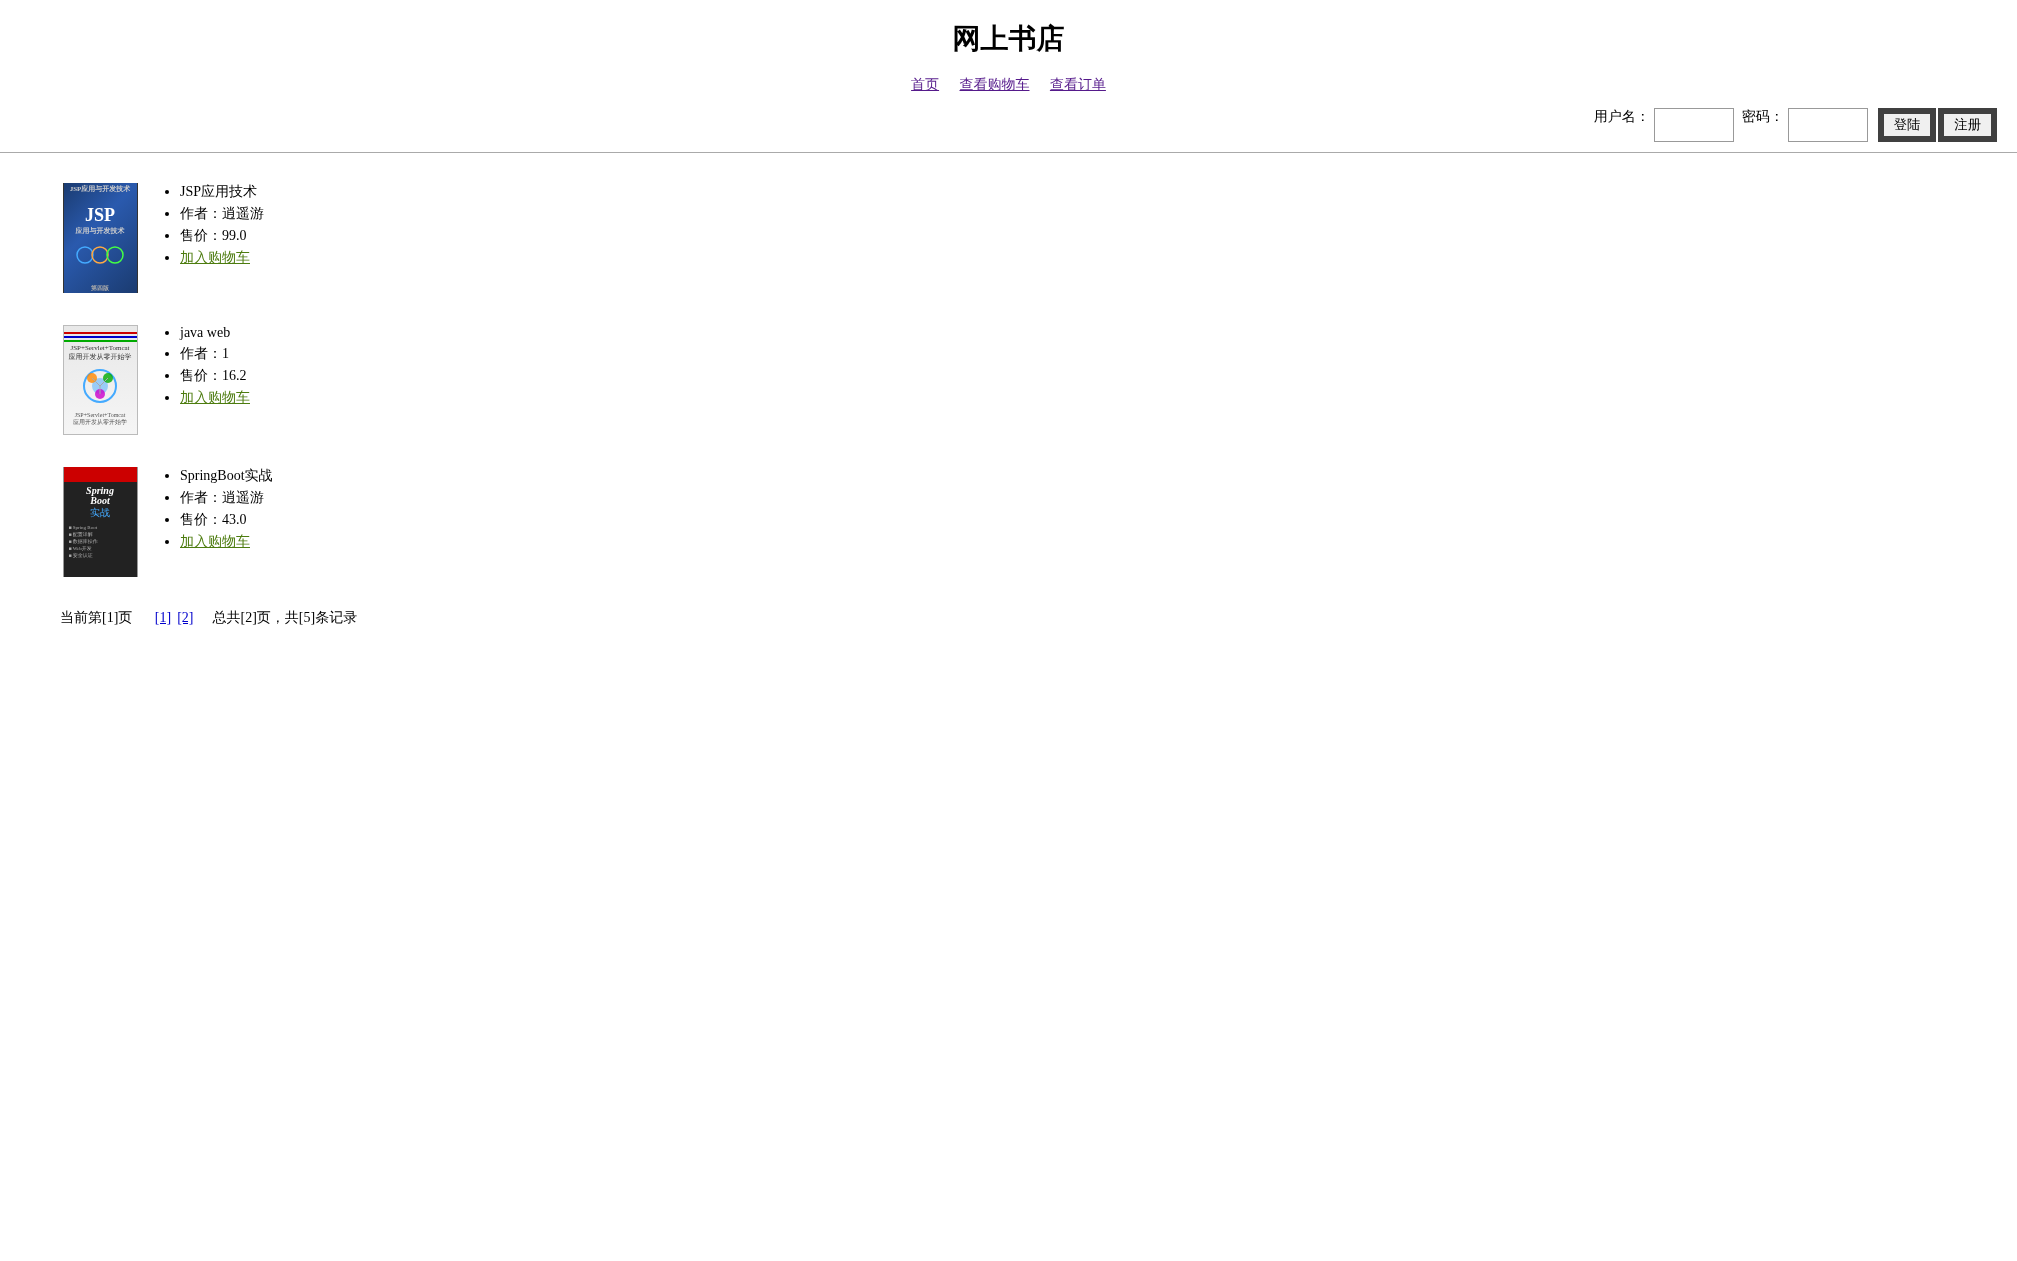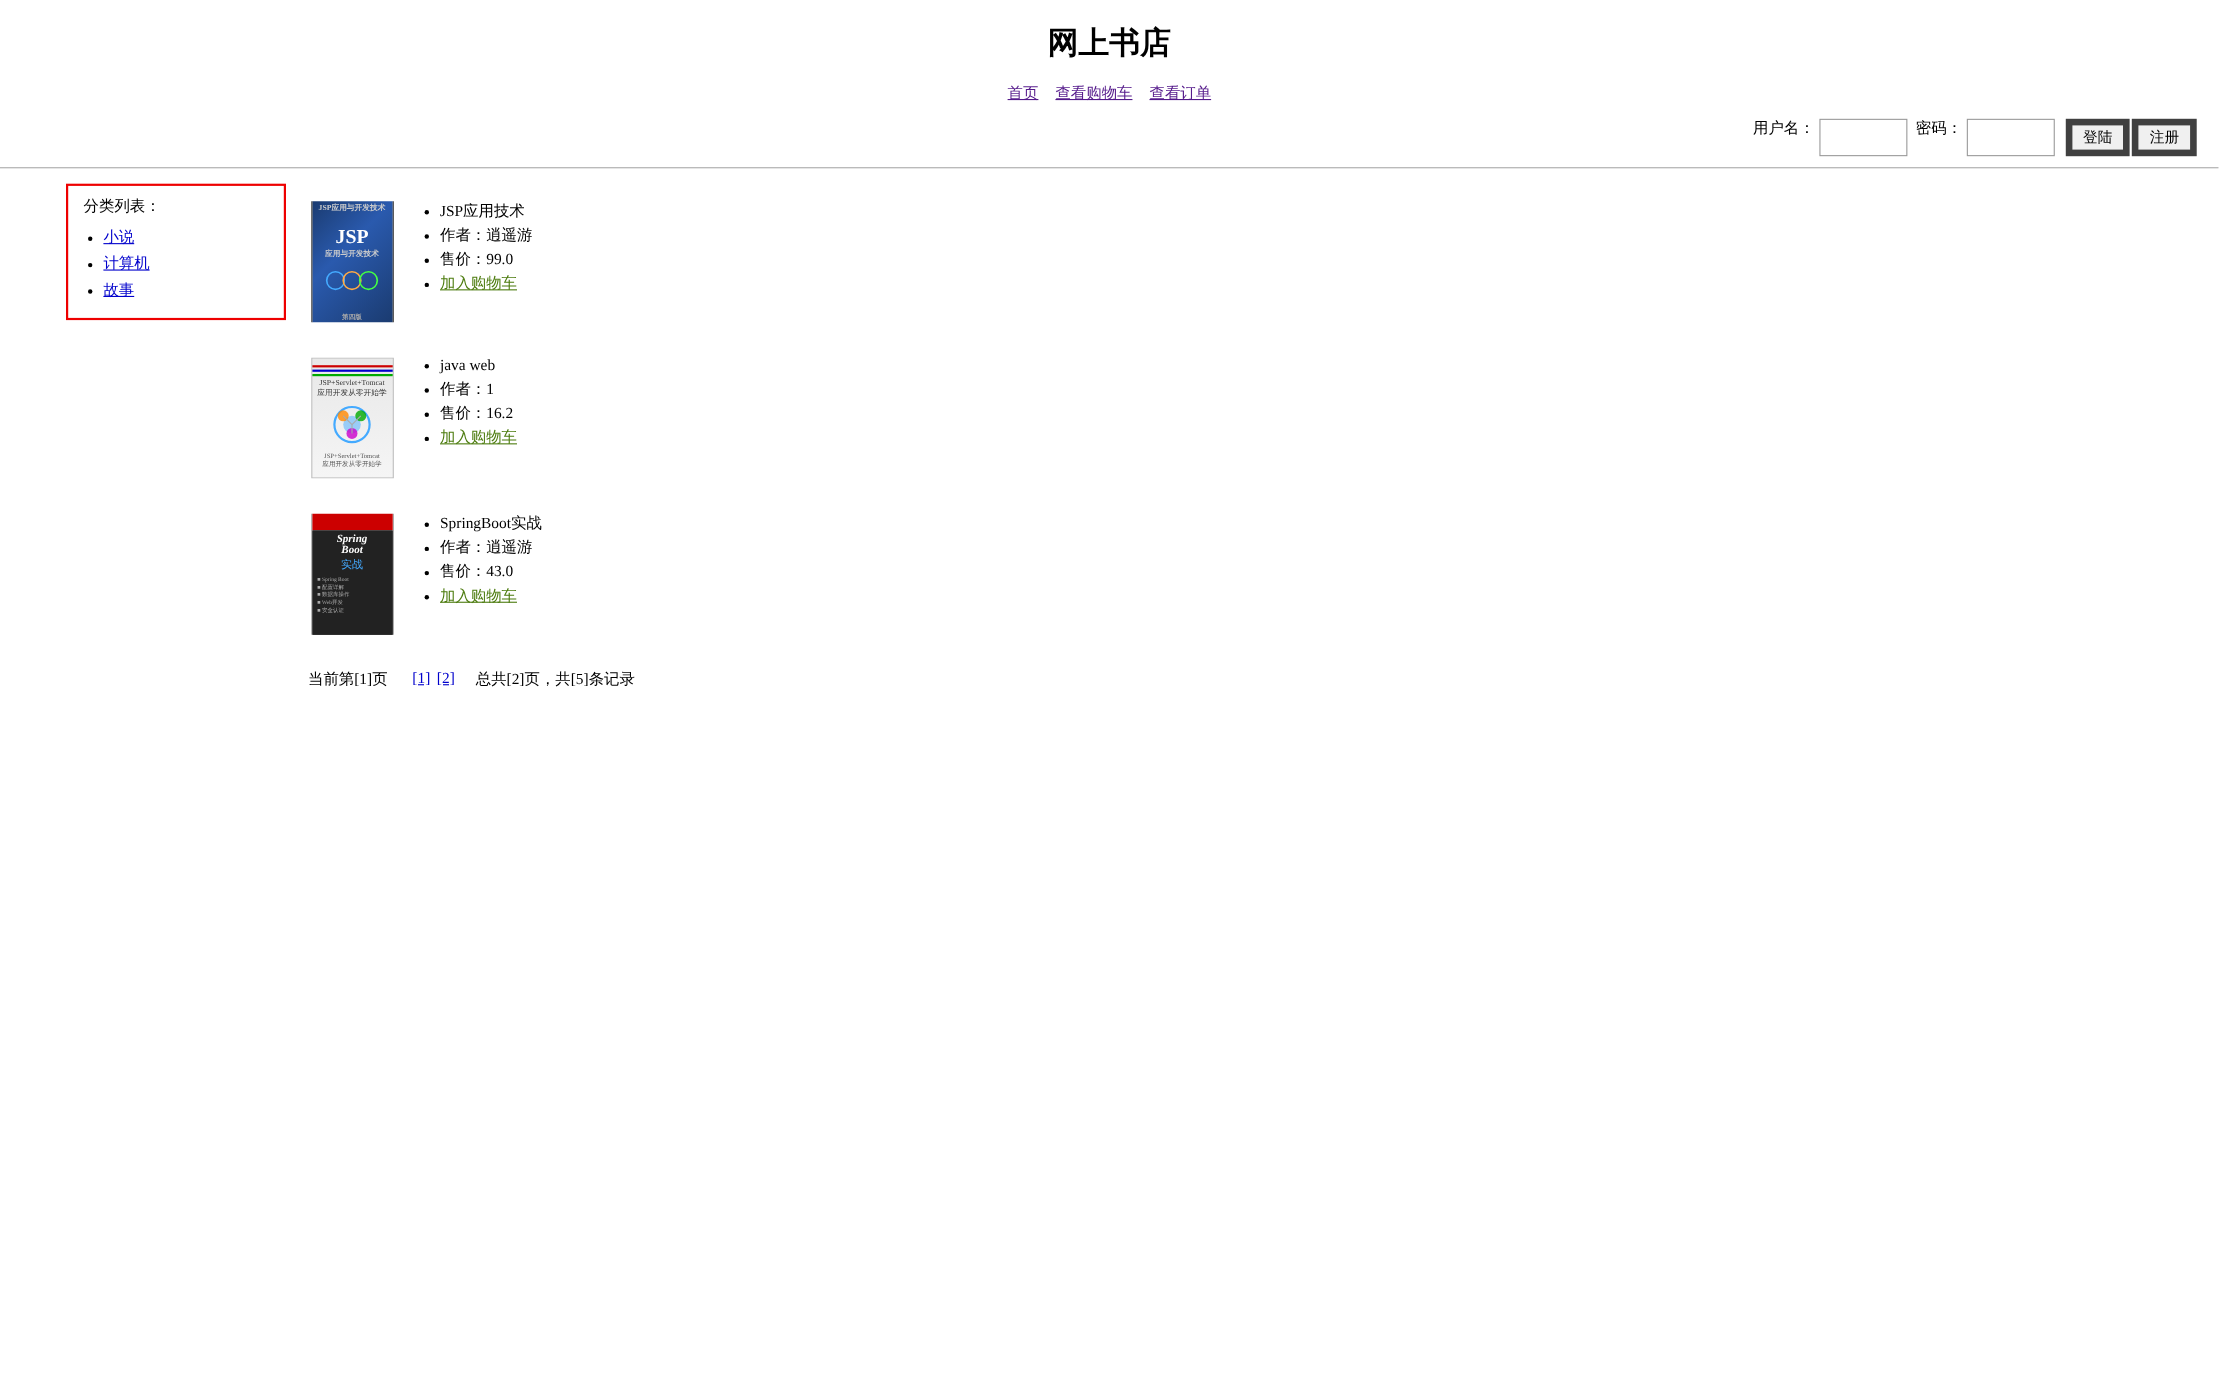--- a/index.html
+++ b/index.html
@@ -1,21 +1,21 @@
 <!DOCTYPE html>
 <html><head>
   <meta charset="utf-8">
   <style>
     * { margin: 0; padding: 0; box-sizing: border-box; }
     body { font-family: SimSun, "宋体", serif; font-size: 14px; color: #000; background: #fff; }
 
     .header { text-align: center; padding: 20px 0 10px; }
     .header h1 { font-size: 28px; font-weight: bold; }
 
-    .nav { text-align: center; padding: 8px 0; }
+    .nav { text-align: center; padding: 8px 0; font-family: Liberation Mono, monospace; }
     .nav a { color: #551a8b; text-decoration: underline; margin: 0 6px; font-size: 14px; }
 
     .top-bar { display: flex; justify-content: flex-end; padding: 6px 20px; }
     .top-bar label { margin-right: 4px; }
     .top-bar input { width: 80px; border: 1px solid #999; padding: 2px 4px; margin-right: 8px; }
     .top-bar button { padding: 2px 10px; border: 6px solid #404040; background: #f0f0f0; cursor: pointer; margin-left: 2px; }
 
     hr { border: none; border-top: 1px solid #aaa; margin: 4px 0; }
 
     .main-layout { display: flex; padding: 10px 60px; gap: 20px; }
@@ -92,34 +92,20 @@
   <label>密码：</label>
   <input type="password" style="">
   <button>登陆</button>
   <button>注册</button>
 </div>
 
 <hr>
 
 <div class="main-layout">
 
-  <div class="sidebar">
-    <div class="sidebar-title">分类列表：</div>
-    <ul>
-      <li>
-        <a href="#">小说</a>
-      </li>
-      <li>
-        <a href="#">计算机</a>
-      </li>
-      <li>
-        <a href="#">故事</a>
-      </li>
-    </ul>
-  </div>
 
   <div class="book-list">
 
     <div class="book-item">
       <div class="book-cover">
         <div class="cover-jsp">
           <div class="book-label-top">JSP应用与开发技术</div>
           <div class="book-label-title">JSP</div>
           <div class="book-label-sub">应用与开发技术</div>
           <svg width="50" height="30" viewBox="0 0 50 30" style="margin-top:4px;">

